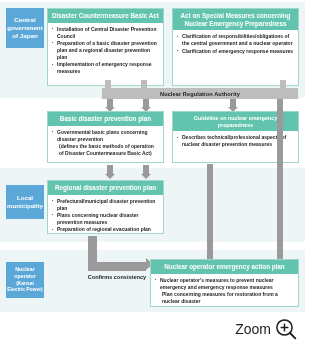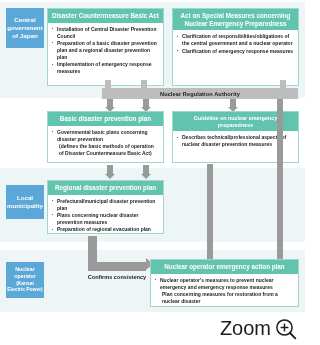--- a/index.html
+++ b/index.html
@@ -178,21 +178,21 @@
     font-size: 5.6px; font-weight: 700; color: #1d1d1d;
   }
 
   
   #zoom-control {
     position: absolute;
     right: 8px; bottom: 5px;
     display: flex; align-items: center; gap: 4px;
     cursor: pointer;
   }
-  #zoom-label { font-size: 20px; color: #1d1d1d; }
+  #zoom-label { font-size: 14px; color: #1d1d1d; }
   #zoom-icon { display: block; }
 </style>
 </head>
 <body>
 
 <div id="stage">
 
   <div class="tier-band" id="band-central"></div>
   <div class="tier-band" id="band-local"></div>
   <div class="tier-band" id="band-operator"></div>

